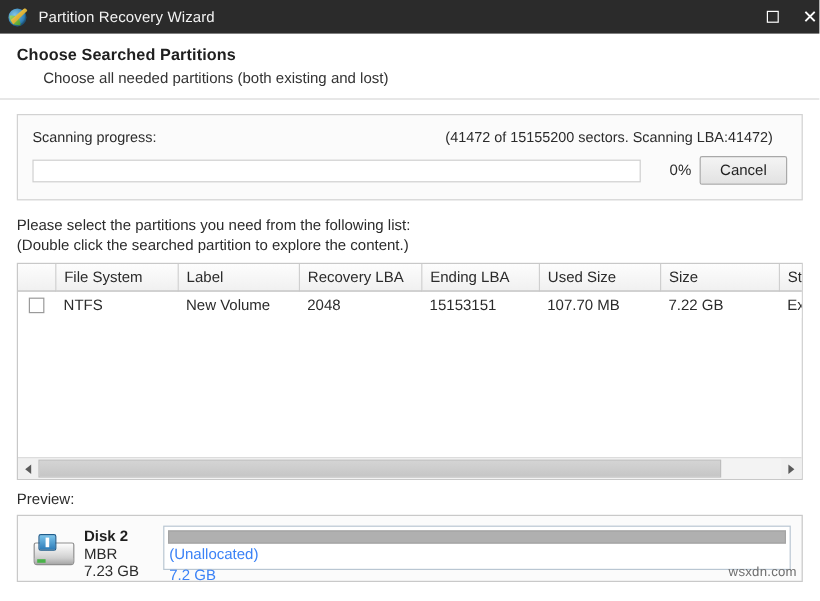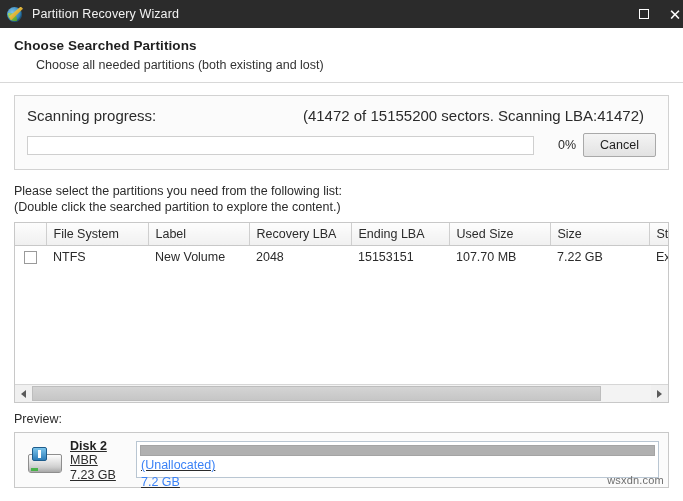--- a/index.html
+++ b/index.html
@@ -118,21 +118,21 @@
   .scan-panel {
     margin: 12px 14px 0 14px;
     border: 1px solid #d2d2d2;
     background: #fbfbfb;
     padding: 11px 12px 12px 12px;
     box-sizing: border-box;
   }
   .scan-row1 {
     display: flex;
     align-items: baseline;
-    font-size: 15px;
+    font-size: 12px;
     color: #2b2b2b;
   }
   .scan-label { flex: 0 0 auto; }
   .scan-status {
     margin-left: auto;
     margin-right: 12px;
     white-space: nowrap;
   }
   .scan-row2 {
     display: flex;
@@ -281,24 +281,23 @@
     font-size: 12.5px;
     color: #2b2b2b;
   }
   .preview-panel {
     margin: 6px 14px 0 14px;
     border: 1px solid #c9c9c9;
     background: #fbfbfb;
     padding: 8px 9px 9px 9px;
     box-sizing: border-box;
     display: flex;
-    align-items: center;
+    align-items: flex-start;
     position: relative;
     height: 56px;
-    text-decoration: underline;
   }
   .disk-icon {
     width: 40px;
     height: 34px;
     position: relative;
     flex: 0 0 auto;
     margin: 6px 4px 0 2px;
   }
   .disk-icon .body {
     position: absolute;

